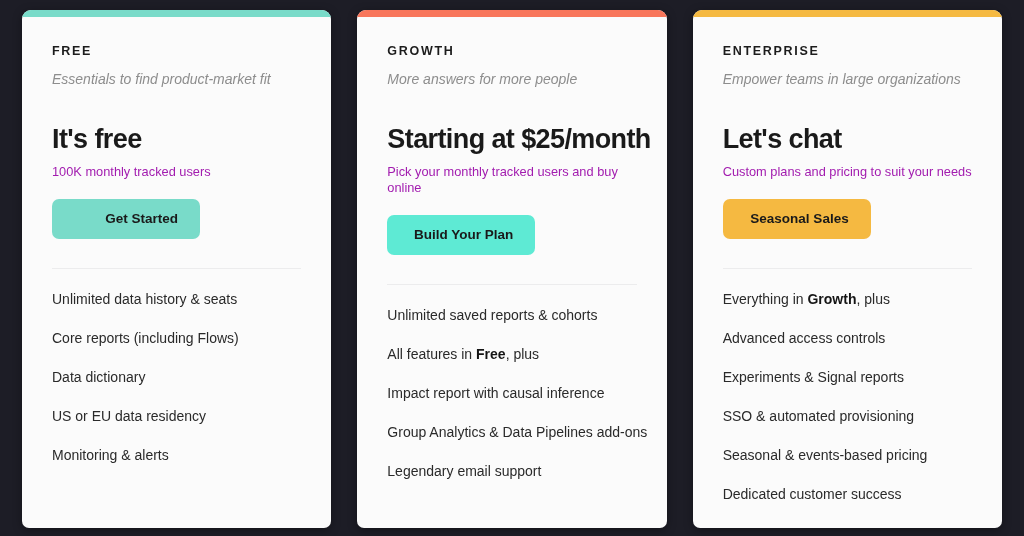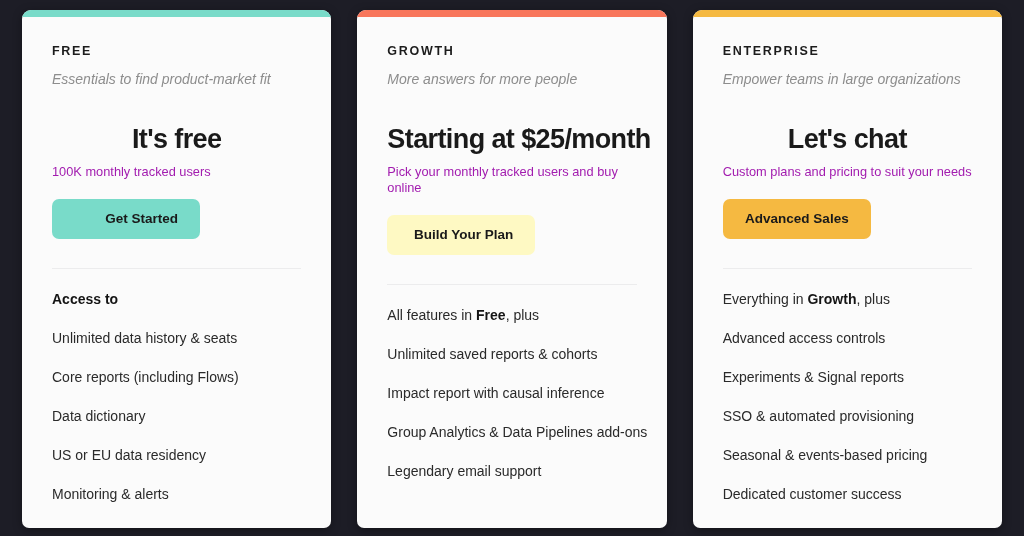--- a/index.html
+++ b/index.html
@@ -67,21 +67,20 @@
   }
 
   .plan-headline {
     margin-top: 38px;
     font-size: 27px;
     font-weight: bold;
     letter-spacing: -0.6px;
     color: #1a1a1a;
     line-height: 1.1;
     white-space: nowrap;
-    text-align: center;
   }
 
   .plan-subline {
     margin-top: 9px;
     font-size: 12.8px;
     color: #a21caf;
     line-height: 1.25;
   }
 
   .cta-button {
@@ -135,55 +134,54 @@
     <div class="plan-card">
       <div class="accent-bar" style="background: rgb(121, 219, 201);"></div>
       <div class="card-inner">
         <div class="plan-label">FREE</div>
         <div class="plan-tagline">Essentials to find product-market fit</div>
         <div class="plan-headline">It's free</div>
         <div class="plan-subline">100K monthly tracked users</div>
         <button class="cta-button" style="background: rgb(121, 219, 201);">Get Started</button>
         <div class="divider"></div>
         <ul class="feature-list">
-          <li class="feature-item is-heading">Access to</li>
           <li class="feature-item">Unlimited data history &amp; seats</li>
           <li class="feature-item">Core reports (including Flows)</li>
           <li class="feature-item">Data dictionary</li>
           <li class="feature-item">US or EU data residency</li>
           <li class="feature-item">Monitoring &amp; alerts</li>
         </ul>
       </div>
     </div>
     <div class="plan-card">
       <div class="accent-bar" style="background: rgb(248, 118, 91);"></div>
       <div class="card-inner">
         <div class="plan-label">GROWTH</div>
         <div class="plan-tagline">More answers for more people</div>
         <div class="plan-headline">Starting at $25/month</div>
         <div class="plan-subline">Pick your monthly tracked users and buy online</div>
-        <button class="cta-button" style="background: #fef9c3;">Build Your Plan</button>
+        <button class="cta-button" style="background: #5eead4;">Build Your Plan</button>
         <div class="divider"></div>
         <ul class="feature-list">
+          <li class="feature-item">Unlimited saved reports &amp; cohorts</li>
           <li class="feature-item">All features in <b>Free</b>, plus</li>
-          <li class="feature-item">Unlimited saved reports &amp; cohorts</li>
           <li class="feature-item">Impact report with causal inference</li>
           <li class="feature-item">Group Analytics &amp; Data Pipelines add-ons</li>
           <li class="feature-item">Legendary email support</li>
         </ul>
       </div>
     </div>
     <div class="plan-card">
       <div class="accent-bar" style="background: rgb(245, 185, 65);"></div>
       <div class="card-inner">
         <div class="plan-label">ENTERPRISE</div>
         <div class="plan-tagline">Empower teams in large organizations</div>
         <div class="plan-headline">Let's chat</div>
         <div class="plan-subline">Custom plans and pricing to suit your needs</div>
-        <button class="cta-button" style="background: rgb(245, 185, 65);">Advanced Sales</button>
+        <button class="cta-button" style="background: rgb(245, 185, 65);">Seasonal Sales</button>
         <div class="divider"></div>
         <ul class="feature-list">
           <li class="feature-item">Everything in <b>Growth</b>, plus</li>
           <li class="feature-item">Advanced access controls</li>
           <li class="feature-item">Experiments &amp; Signal reports</li>
           <li class="feature-item">SSO &amp; automated provisioning</li>
           <li class="feature-item">Seasonal &amp; events-based pricing</li>
           <li class="feature-item">Dedicated customer success</li>
         </ul>
       </div>

